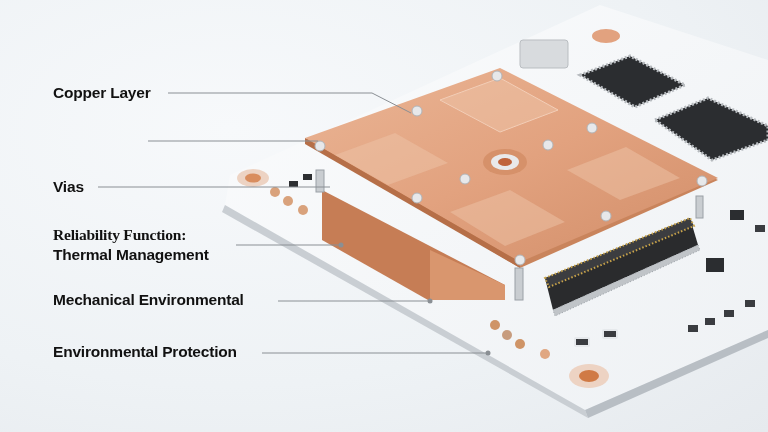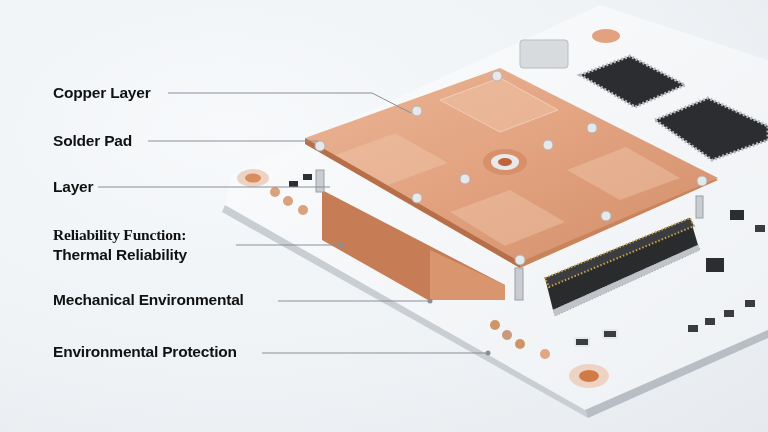--- a/index.html
+++ b/index.html
@@ -142,20 +142,19 @@
     <line x1="262" y1="353" x2="488" y2="353"></line>
   </g>
   <g fill="#8a8f94">
     <circle cx="341" cy="245" r="2.5"></circle>
     <circle cx="430" cy="301" r="2.5"></circle>
     <circle cx="488" cy="353" r="2.5"></circle>
   </g>
 </svg>
 
 <div class="label" style="top:83px;">Copper Layer</div>
-<div class="label" style="top:131px;">Solder Pad</div>
-<div class="label" style="top:177px;">Layer</div>
+<div class="label" style="top:177px;">Vias</div>
 <div class="label" style="top:225px;font-family:Liberation Serif, serif;">Reliability Function:</div>
-<div class="label" style="top:245px;">Thermal Reliability</div>
+<div class="label" style="top:245px;">Thermal Management</div>
 <div class="label" style="top:290px;">Mechanical Environmental</div>
 <div class="label" style="top:342px;text-align:right;">Environmental Protection</div>
 
 </div>
 
 </body></html>

